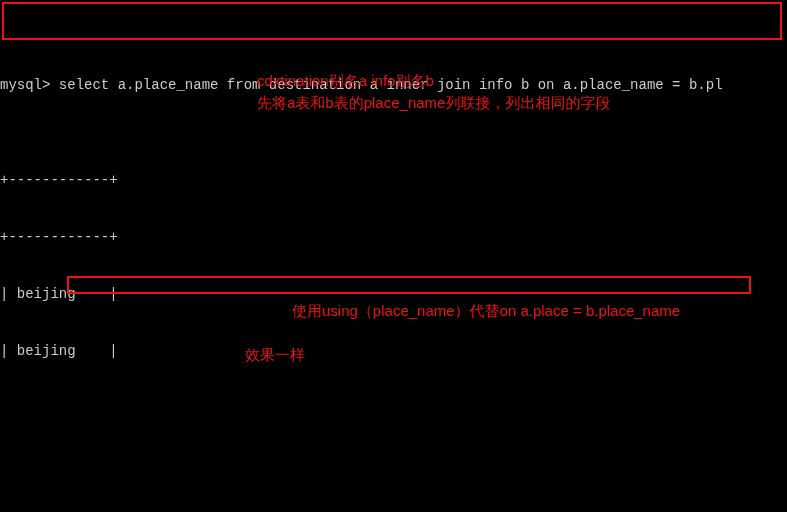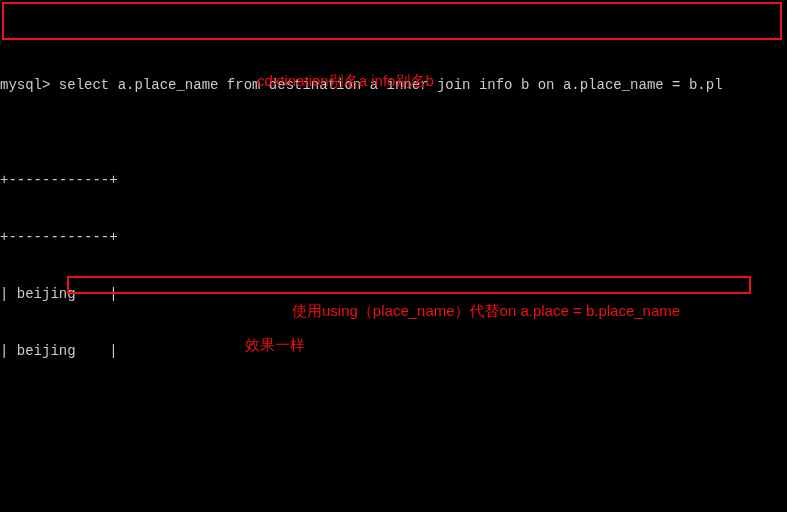--- a/index.html
+++ b/index.html
@@ -95,16 +95,17 @@
   
   
   
 
   
   <div class="highlight-box-1"></div>
   <div class="highlight-box-2"></div>
 
   
   <div class="annotation" style="left:257px; top:70px;">cdxtination别名a info别名b</div>
+  <div class="annotation" style="left:257px; top:92px;">先将a表和b表的place_name列联接，列出相同的字段</div>
   <div class="annotation" style="left:245px; top:300px;margin-left:47px;">使用using（place_name）代替on a.place = b.place_name</div>
-  <div class="annotation" style="left:245px; top:334px;">效果一样</div>
+  <div class="annotation" style="left:245px; top:346px;font-family:Liberation Mono, monospace;">效果一样</div>
 
 </div>
 
 </body></html>

